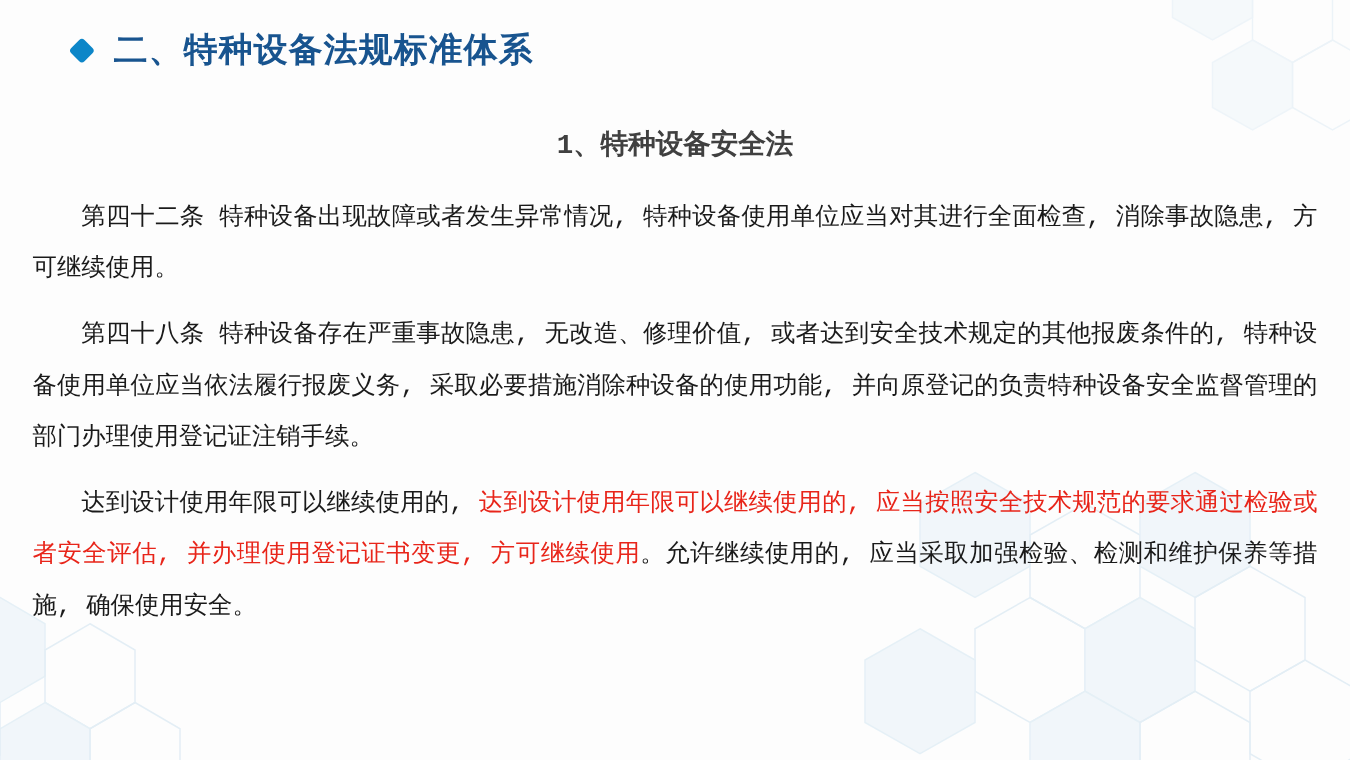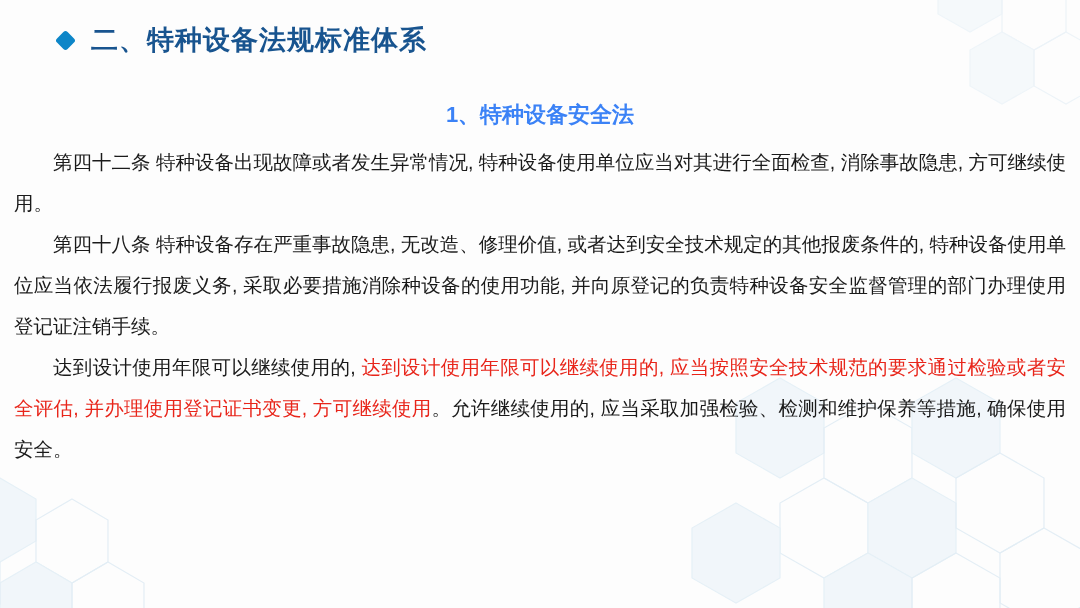--- a/index.html
+++ b/index.html
@@ -12,20 +12,21 @@
     overflow: hidden;
     font-family: "Liberation Sans", sans-serif;
     background: #ffffff;
   }
   .slide {
     position: relative;
     width: 1080px;
     height: 608px;
     background: #fdfdfd;
     overflow: hidden;
+    font-family: Liberation Mono, monospace;
   }
   
   .hex-deco {
     position: absolute;
     pointer-events: none;
     opacity: 0.55;
   }
   .hex-deco.right {
     right: -40px;
     bottom: -60px;
@@ -70,36 +71,36 @@
   }
 
   .section-heading {
     position: absolute;
     top: 100px;
     left: 0;
     width: 1080px;
     text-align: center;
     font-size: 22px;
     font-weight: bold;
-    color: #3b82f6;
+    color: #404040;
   }
 
   .body-text {
     position: absolute;
     top: 142px;
     left: 14px;
     width: 1052px;
     font-size: 19.5px;
     line-height: 41px;
     color: #1a1a1a;
     text-align: justify;
   }
   .para {
     text-indent: 2em;
-    margin: 0;
+    margin: 12px;
   }
   .red {
     color: #e8251a;
   }
 
   .hex-svg path {
     fill: none;
     stroke: #cfe2ef;
     stroke-width: 1.2;
   }

